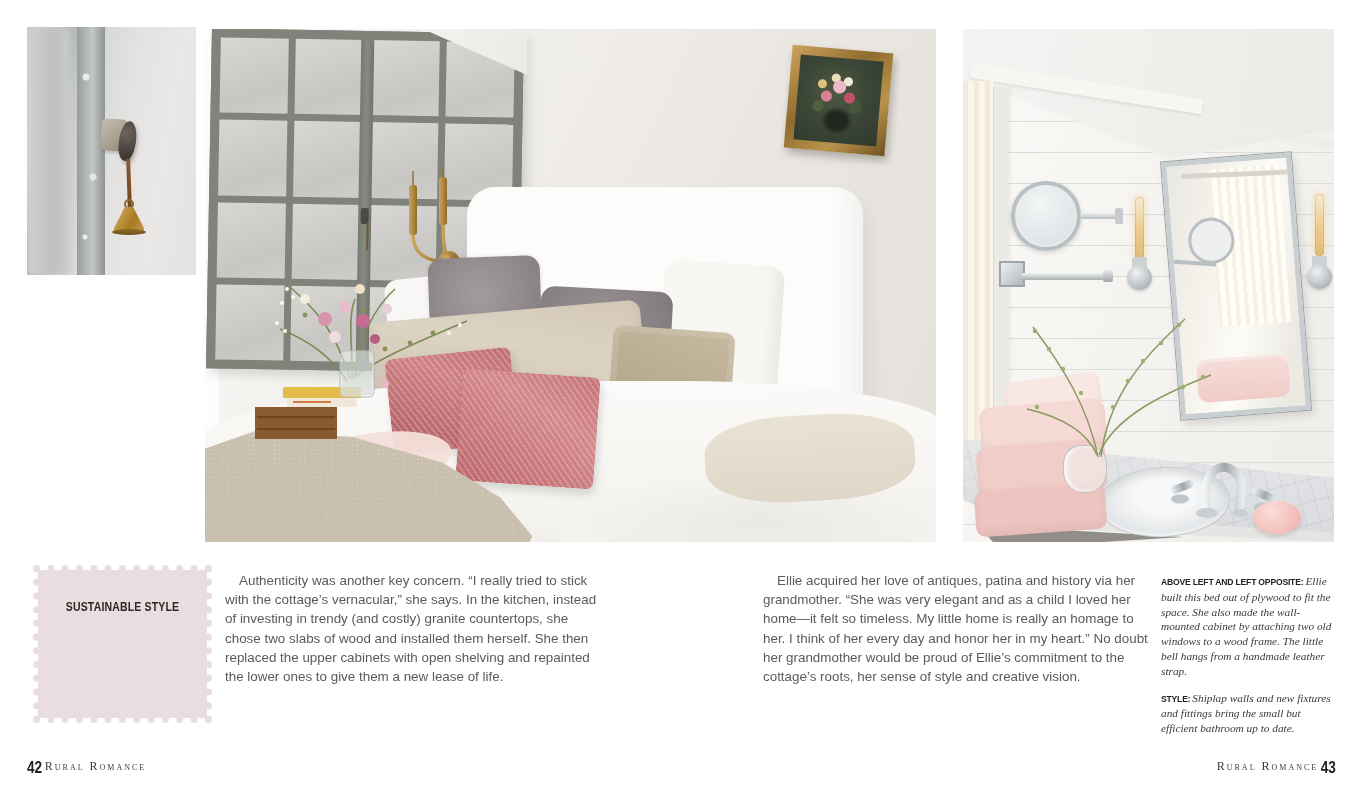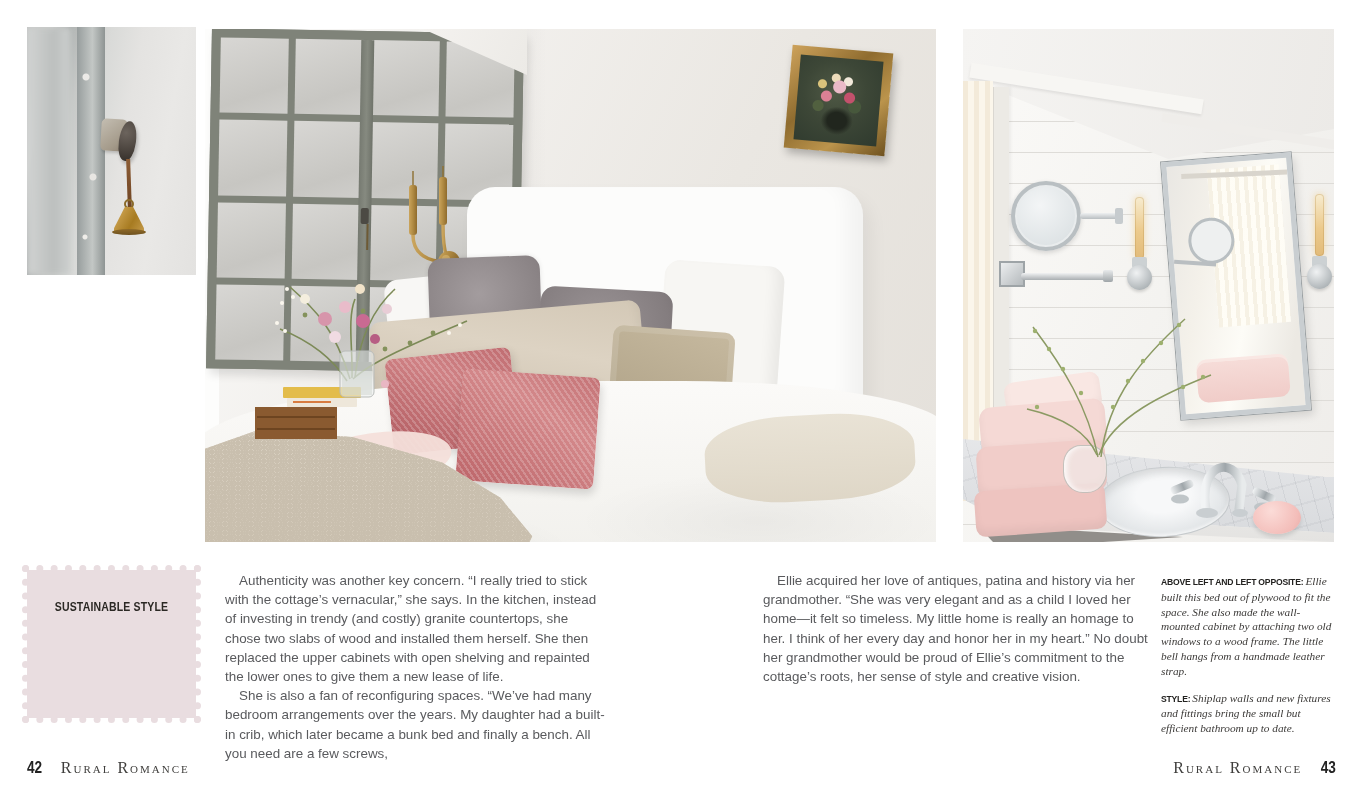--- a/index.html
+++ b/index.html
@@ -202,21 +202,21 @@
   .tw2 { left:5px; top:28px; width:126px; height:48px; border-radius:12px; background:#f5d9d5; transform:rotate(-5deg); }
   .tw3 { left:2px; top:68px; width:129px; height:52px; border-radius:12px; background:#f1cdc9; transform:rotate(-4deg); }
   .tw4 { left:0; top:112px; width:131px; height:46px; border-radius:10px; background:#eec4c0; transform:rotate(-4deg); }
   .vase { position:absolute; left:100px; top:416px; width:44px; height:48px;
            border-radius:40% 40% 45% 45%; border:1px solid rgba(160,165,160,.55);
            background:rgba(240,242,240,.55); box-shadow:inset 3px 0 5px rgba(255,255,255,.8); }
   .branches { position:absolute; left:30px; top:268px; width:230px; height:165px; }
   .faucet { position:absolute; left:205px; top:392px; width:110px; height:110px; }
 
   
-  .tipbox { position:absolute; left:27px; top:570px; width:169px; height:148px;
+  .tipbox { position:absolute; left:38px; top:570px; width:169px; height:148px;
            background:#e9dde0; color:#33302c; text-align:center; padding:30px 14px 0; }
   .tipbox::before { content:""; position:absolute; inset:-5px; border:7px dotted #e9dde0;
            border-radius:3px; pointer-events:none; }
   .tipbox h3 { font-family:"Liberation Sans", sans-serif; font-weight:700; font-size:12.5px;
            letter-spacing:.2px; color:#2b2824; transform:scaleX(.84); transform-origin:50% 50%;
            white-space:nowrap; margin-bottom:9px; }
   .tipbox p { font-family:"Liberation Serif", serif; font-weight:700; font-size:11.8px;
            line-height:1.52; }
 
   
@@ -227,28 +227,28 @@
 
   
   .captions { position:absolute; left:1161px; top:574px; width:178px; color:#3c3a38; }
   .cap { margin-bottom:12px; font-family:"Liberation Serif", serif; font-style:italic;
            font-size:11.3px; line-height:14.8px; }
   .cap-label { font-family:"Liberation Sans", sans-serif; font-style:normal; font-weight:700;
            font-stretch:condensed; font-size:8.6px; letter-spacing:-.2px; color:#232220;
            margin-right:2px; }
 
   
-  .footer { position:absolute; top:759px; display:flex; align-items:flex-start; gap:16px; }
+  .footer { position:absolute; top:759px; display:flex; align-items:flex-start; gap:0; }
   .footer-left { left:27px; }
   .footer-right { right:26px; }
   .pagenum { font-weight:700; font-size:16px; color:#222; transform:scaleX(.85);
            transform-origin:0 100%; display:inline-block; }
   .footer-right .pagenum { transform-origin:100% 100%; }
   .booktitle { font-family:"Liberation Serif", serif; font-variant:small-caps;
-           letter-spacing:2px; font-size:16px; color:#3f3e3c; }
+           letter-spacing:2px; font-size:12px; color:#3f3e3c; }
 </style>
 </head>
 <body>
 
 <div class="spread">
 
   <figure class="photo inset">
     <div class="blurcol"></div>
     <div class="framebar"></div>
     <div class="plate"></div>
@@ -448,21 +448,20 @@
       </g>
     </svg>
   </figure>
 
   <aside class="tipbox">
     <h3>SUSTAINABLE STYLE</h3>
   </aside>
 
   <div class="col col1">
     <p class="indent">Authenticity was another key concern. “I really tried to stick with the cottage’s vernacular,” she says. In the kitchen, instead of investing in trendy (and costly) granite countertops, she chose two slabs of wood and installed them herself. She then replaced the upper cabinets with open shelving and repainted the lower ones to give them a new lease of life.</p>
-    <p class="indent">She is also a fan of reconfiguring spaces. “We’ve had many bedroom arrangements over the years. My daughter had a built-in crib, which later became a bunk bed and finally a bench. All you need are a few screws,</p>
   </div>
   <div class="col col2">
     <p class="indent">Ellie acquired her love of antiques, patina and history via her grandmother. “She was very elegant and as a child I loved her home—it felt so timeless. My little home is really an homage to her. I think of her every day and honor her in my heart.” No doubt her grandmother would be proud of Ellie’s commitment to the cottage’s roots, her sense of style and creative vision.</p>
   </div>
 
   <div class="captions">
     <p class="cap"><span class="cap-label">ABOVE LEFT AND LEFT OPPOSITE:</span><span>Ellie built this bed out of plywood to fit the space. She also made the wall-mounted cabinet by attaching two old windows to a wood frame. The little bell hangs from a handmade leather strap.</span></p>
     <p class="cap"><span class="cap-label">STYLE:</span><span>Shiplap walls and new fixtures and fittings bring the small but efficient bathroom up to date.</span></p>
   </div>
 

